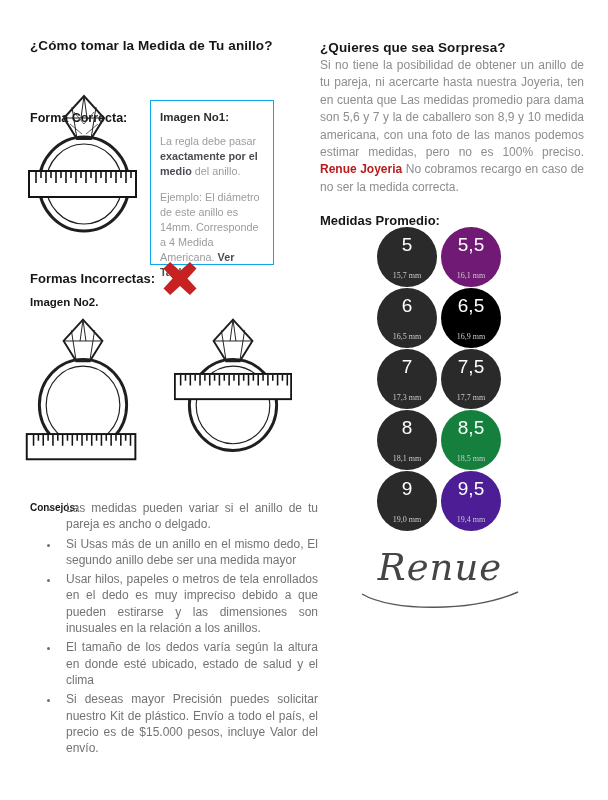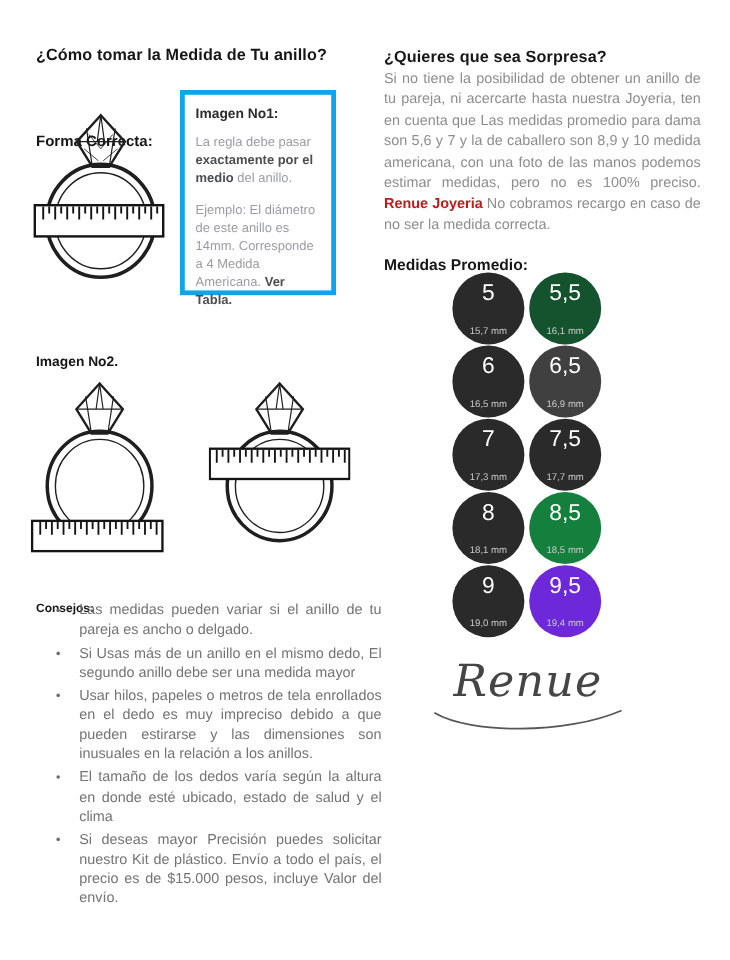--- a/index.html
+++ b/index.html
@@ -10,22 +10,22 @@
   .h-main { position:absolute; font-size:13.5px; font-weight:bold; color:#161616; letter-spacing:.1px; }
   .h-sub  { position:absolute; font-size:12.5px; font-weight:bold; color:#161616; }
 
   
   #l-title   { left:30px; top:38px; }
   #l-correct { left:30px; top:65px;margin-top:46px; }
 
   .fig1-ring { position:absolute; left:24px; top:84px; width:120px; height:165px; }
 
   .info-box {
-    position:absolute; left:150px; top:75px; width:104px; height:146px;
-    border:4px solid #0ea5e9; padding:9px 9px 8px 9px; background:#fff;
+    position:absolute; left:150px; top:100px; width:104px; height:146px;
+    border:1px solid #0ea5e9; padding:9px 9px 8px 9px; background:#fff;
   }
   .info-box .box-title { font-size:11.5px; font-weight:bold; color:#2d2d2d; margin:0 0 9px 0; }
   .info-box p { font-size:10.8px; line-height:15px; color:#9b9ca0; margin:0 0 11px 0; }
   .info-box b { color:#4b4d52; }
 
   #l-incorrect-row { position:absolute; left:30px; top:262px; display:flex; align-items:center; gap:8px; }
   #l-incorrect-row .h-inline { font-size:13px; font-weight:bold; color:#161616; }
   .x-mark { width:34px; height:33px; display:block; }
 
   #l-img2 { left:30px; top:296px; font-size:11.5px;text-align:right; }
@@ -56,21 +56,21 @@
 
   .sizes-grid {
     position:absolute; left:377px; top:227px;
     display:grid; grid-template-columns:60px 60px; column-gap:4px; row-gap:1px;
   }
   .size-circle {
     width:60px; height:60px; border-radius:50%; background:#2a2a2a;
     display:flex; flex-direction:column; align-items:center; justify-content:center;
   }
   .size-circle .num { color:#ffffff; font-size:19px; line-height:20px; font-weight:400; }
-  .size-circle .mm  { color:#c9c9c9; font-size:8px; line-height:9px; margin-top:16px; }
+  .size-circle .mm  { color:#c9c9c9; font-size:8px; line-height:9px; margin-top:16px;font-family:Liberation Serif, serif; }
 
   .brand-logo {
     position:absolute; left:352px; top:546px; width:176px; text-align:center;
     font-family:"DejaVu Serif", serif; font-style:italic;
     font-size:37px; color:#454545; letter-spacing:1px;
   }
   .brand-swash { position:absolute; left:352px; top:590px; width:176px; height:24px; }
 </style>
 </head>
 <body>
@@ -89,20 +89,26 @@
     <rect x="5" y="87" width="107" height="26" fill="#ffffff" stroke="#141414" stroke-width="2"></rect>
     <path d="M12,88v11 M17,88v6 M22,88v11 M27,88v6 M32,88v11 M37,88v6 M42,88v11 M47,88v6 M52,88v11 M57,88v6 M62,88v11 M67,88v6 M72,88v11 M77,88v6 M82,88v11 M87,88v6 M92,88v11 M97,88v6 M102,88v11 M107,88v6" stroke="#141414" stroke-width="1.6" fill="none"></path>
   </svg>
 
   <div class="info-box">
     <p class="box-title">Imagen No1:</p>
     <p><span>La regla debe pasar </span><b>exactamente por el medio</b><span> del anillo.</span></p>
     <p><span>Ejemplo: El diámetro de este anillo es 14mm.  Corresponde a 4 Medida Americana. </span><b>Ver Tabla.</b></p>
   </div>
 
+  <div id="l-incorrect-row">
+    <span class="h-inline">Formas Incorrectas:</span>
+    <svg class="x-mark" viewBox="0 0 40 40">
+      <polygon class="x-poly" points="8,0 20,11 32,0 40,8 29,20 40,32 32,40 20,29 8,40 0,32 11,20 0,8" fill="#c62222"></polygon>
+    </svg>
+  </div>
 
   <div id="l-img2" class="h-sub">Imagen No2.</div>
 
   <div class="fig2">
 
     <svg viewBox="0 0 120 165">
       <ellipse cx="60" cy="100" rx="45" ry="47" fill="none" stroke="#1f1f1f" stroke-width="3"></ellipse>
       <ellipse cx="60" cy="100" rx="38" ry="40" fill="none" stroke="#1f1f1f" stroke-width="1.2"></ellipse>
       <path d="M40,34 L60,12 L80,34 L67,55 L53,55 Z" fill="none" stroke="#1f1f1f" stroke-width="2"></path>
       <path d="M40,34 L53,55 M80,34 L67,55 M48,23 L53,55 M72,23 L67,55 M40,34 L80,34 M60,12 L57,34 M60,12 L63,34" fill="none" stroke="#1f1f1f" stroke-width="1"></path>
@@ -134,29 +140,29 @@
 
   <p id="r-para"><span>Si no tiene la posibilidad de obtener un anillo de tu pareja, ni acercarte hasta nuestra Joyeria, ten en cuenta que Las medidas promedio para dama son 5,6 y 7 y la de caballero son 8,9 y 10 medida americana, con una foto de las manos podemos estimar medidas, pero no es 100% preciso. </span><b>Renue Joyeria</b><span> No cobramos recargo en caso de no ser la medida correcta.</span></p>
 
   <div id="r-medidas" class="h-sub">Medidas Promedio:</div>
 
   <div class="sizes-grid">
     <div class="size-circle" style="background: rgb(42, 42, 42);">
         <span class="num">5</span>
         <span class="mm">15,7 mm</span>
       </div>
-    <div class="size-circle" style="background: #14532d;">
+    <div class="size-circle" style="background: #701a75;">
         <span class="num">5,5</span>
         <span class="mm">16,1 mm</span>
       </div>
     <div class="size-circle" style="background: rgb(42, 42, 42);">
         <span class="num">6</span>
         <span class="mm">16,5 mm</span>
       </div>
-    <div class="size-circle" style="background: #404040;">
+    <div class="size-circle" style="background: #000000;">
         <span class="num">6,5</span>
         <span class="mm">16,9 mm</span>
       </div>
     <div class="size-circle" style="background: rgb(42, 42, 42);">
         <span class="num">7</span>
         <span class="mm">17,3 mm</span>
       </div>
     <div class="size-circle" style="background: rgb(42, 42, 42); justify-content: center;">
         <span class="num">7,5</span>
         <span class="mm">17,7 mm</span>
@@ -166,21 +172,21 @@
         <span class="mm">18,1 mm</span>
       </div>
     <div class="size-circle" style="background: #15803d; justify-content: center;">
         <span class="num">8,5</span>
         <span class="mm">18,5 mm</span>
       </div>
     <div class="size-circle" style="background: rgb(42, 42, 42);">
         <span class="num">9</span>
         <span class="mm">19,0 mm</span>
       </div>
-    <div class="size-circle" style="background: #6d28d9;">
+    <div class="size-circle" style="background: #4c1d95;">
         <span class="num">9,5</span>
         <span class="mm">19,4 mm</span>
       </div>
   </div>
 
   <div class="brand-logo">Renue</div>
   <svg class="brand-swash" viewBox="0 0 176 24">
     <path d="M10,4 C40,22 120,22 166,2" fill="none" stroke="#565656" stroke-width="1.4"></path>
   </svg>
 

